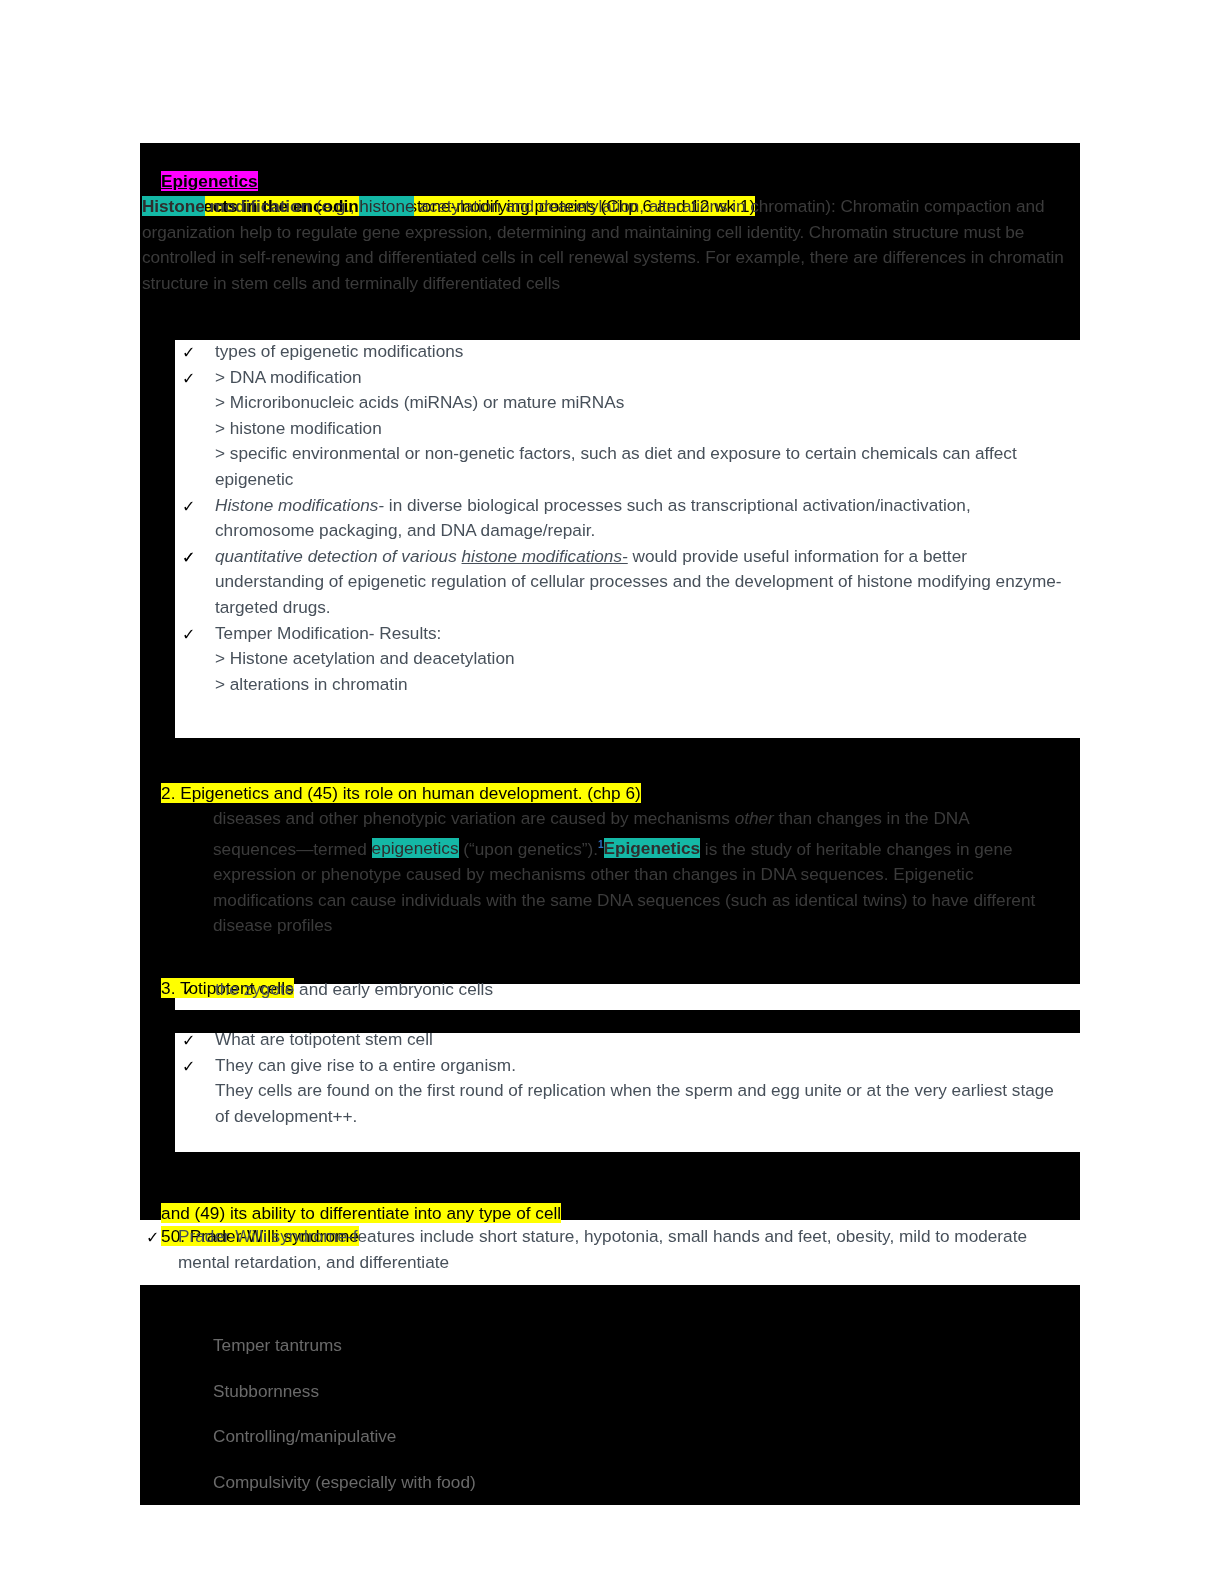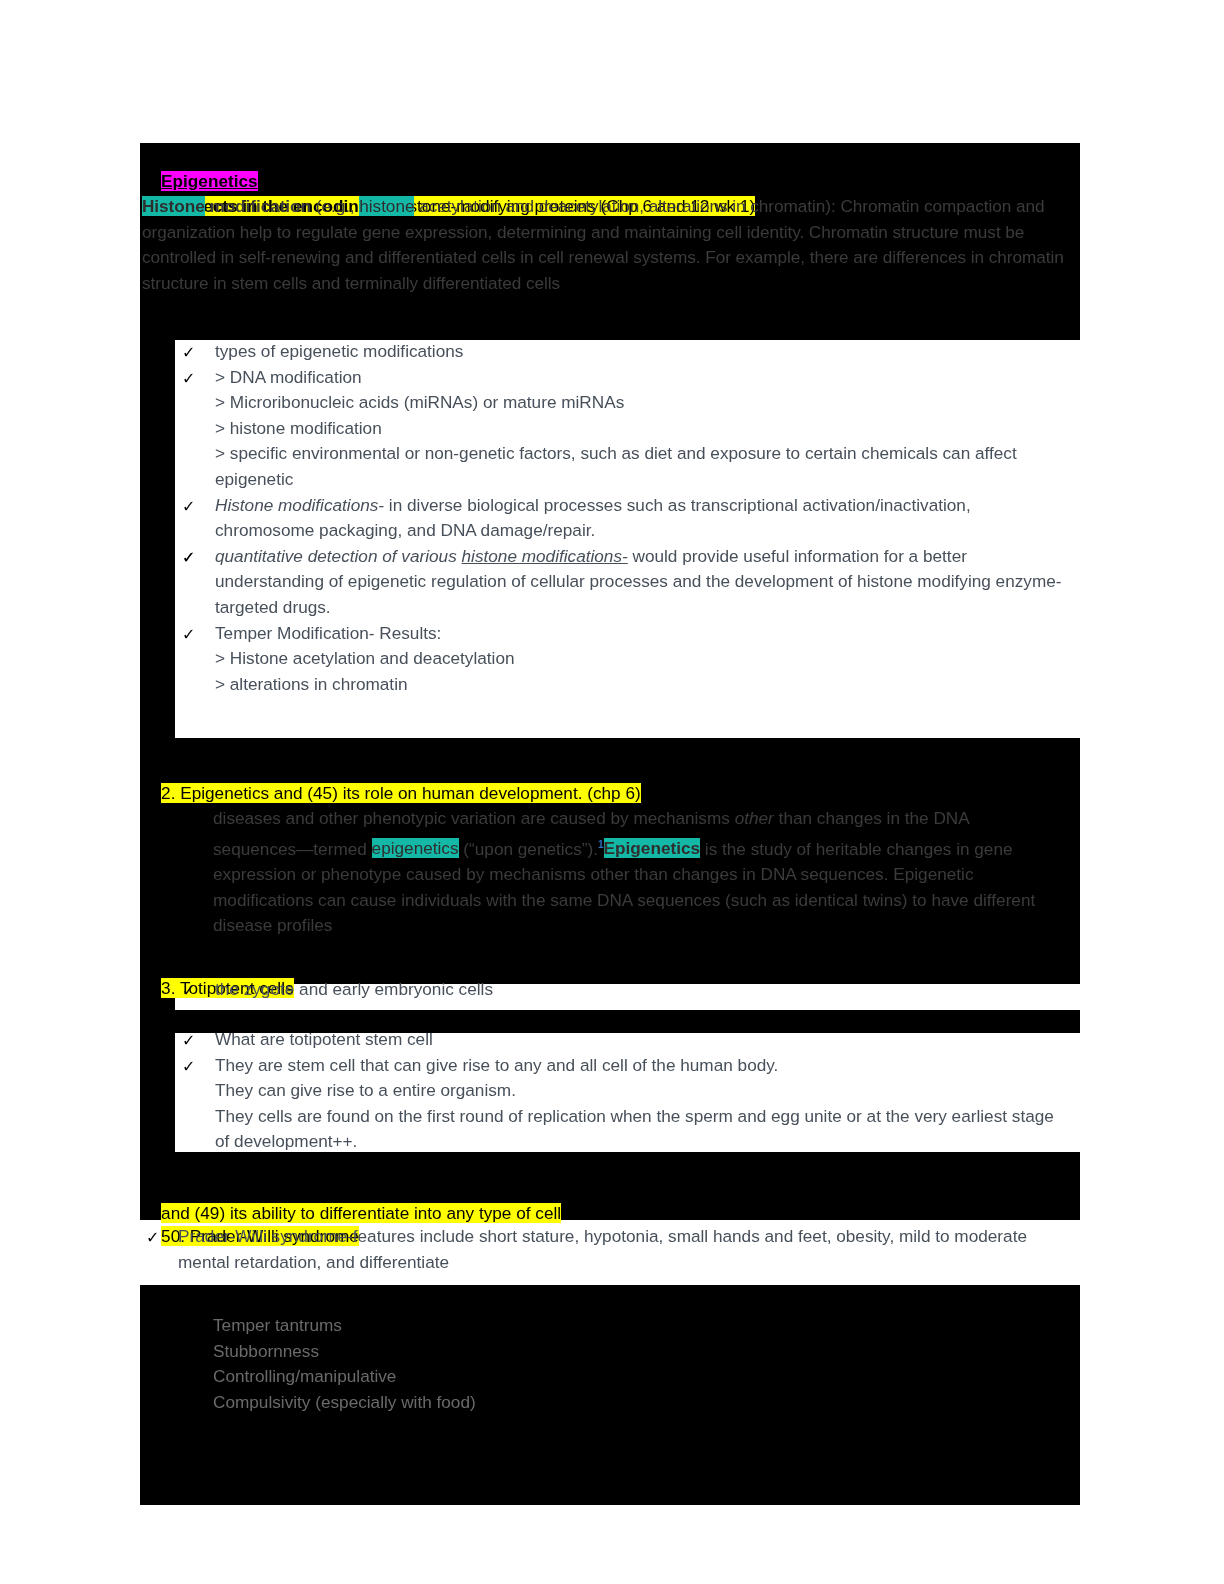--- a/index.html
+++ b/index.html
@@ -106,21 +106,21 @@
     font-size: 17.2px;
     line-height: 25.6px;
   }
 
   .feat-list {
     position: absolute;
     font-size: 17.2px;
     line-height: 25.6px;
     color: #6a6a6a;
   }
-  .feat-list div { white-space: pre; }
+  .feat-list div { white-space: pre; margin-top: 20px; }
 </style>
 </head>
 <body>
 
 <div id="page">
 
   <div class="blk" style="left:140px; top:143px;  width:940px; height:197px;"></div>
   <div class="blk" style="left:140px; top:340px;  width:35px;  height:398px;"></div>
   <div class="blk" style="left:140px; top:738px;  width:940px; height:212px;"></div>
   <div class="blk" style="left:140px; top:950px;  width:940px; height:34px;"></div>
@@ -218,21 +218,20 @@
     </li>
   </ul>
 
   <ul class="cklist layer" style="left:142px; top:1027px; width:930px;">
     <li class="ckitem">
       <span class="ck">✓</span>
       <span>What are totipotent stem cell</span>
     </li>
     <li class="ckitem">
       <span class="ck">✓</span>
-      <span>They are stem cell that can give rise to any and all cell of the human body.</span>
     </li>
     <li class="ckitem nomark">
       
       <span>They can give rise to a entire organism.</span>
     </li>
     <li class="ckitem nomark">
       
       <span>They cells are found on the first round of replication when the sperm and egg unite or at the very earliest stage of development++.</span>
     </li>
   </ul>

